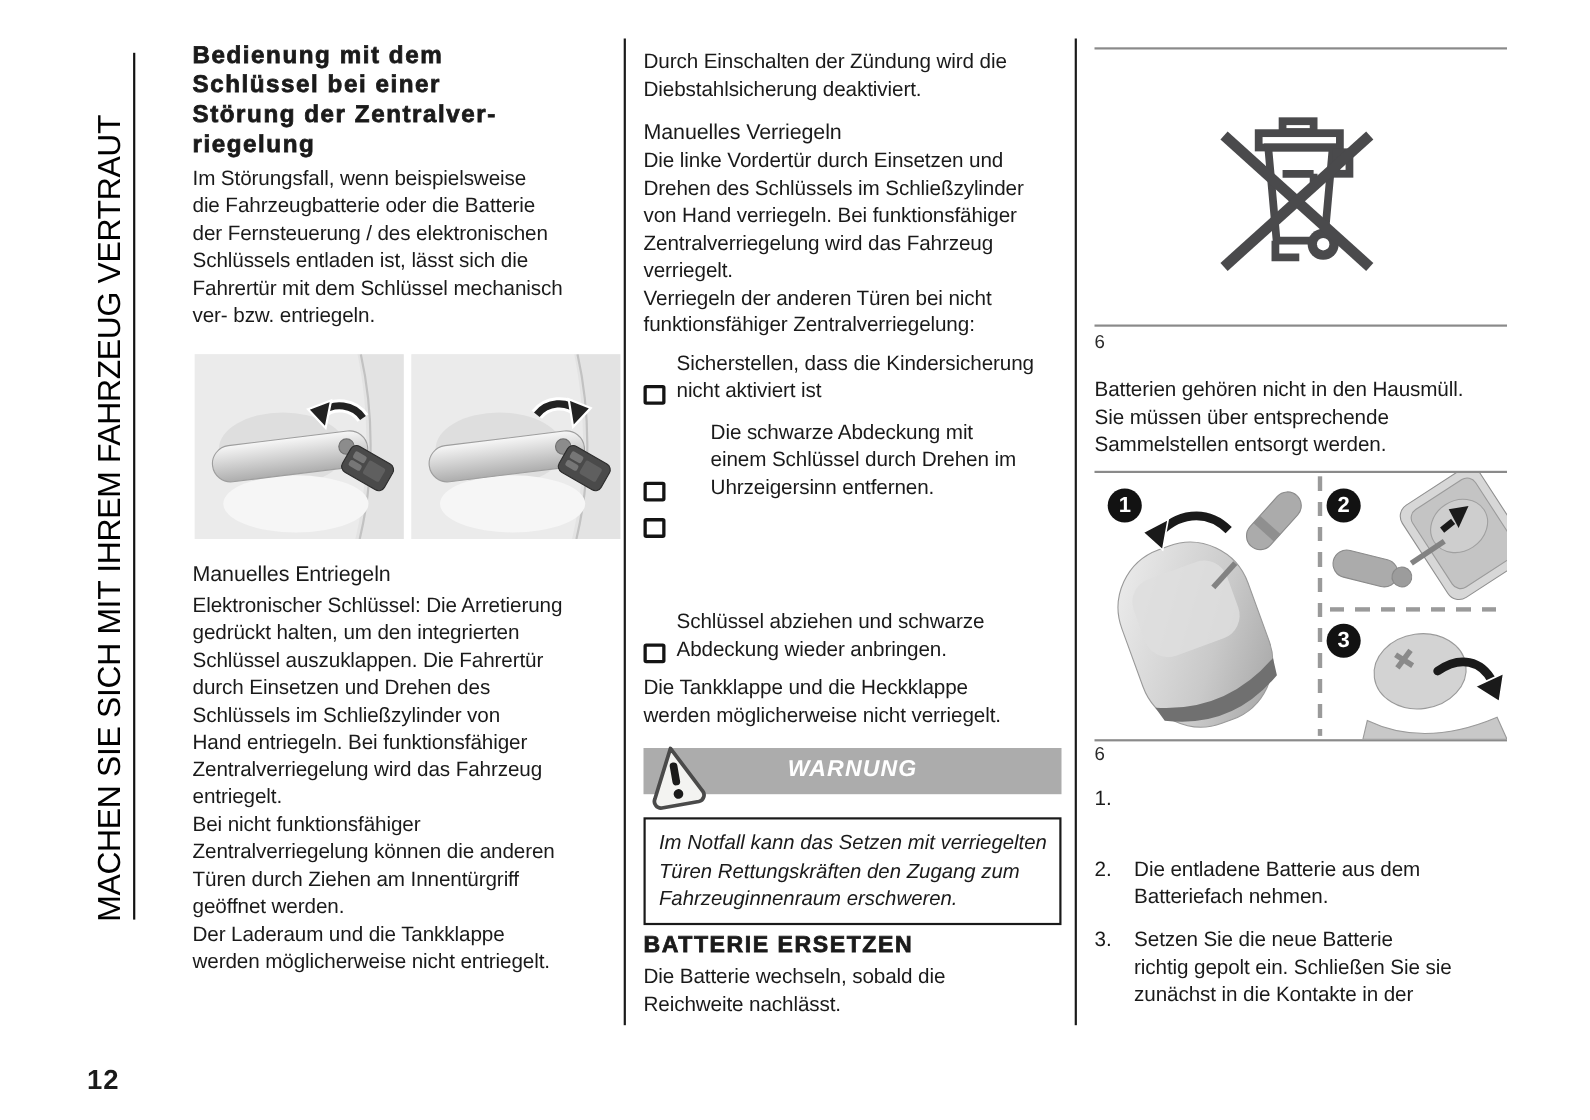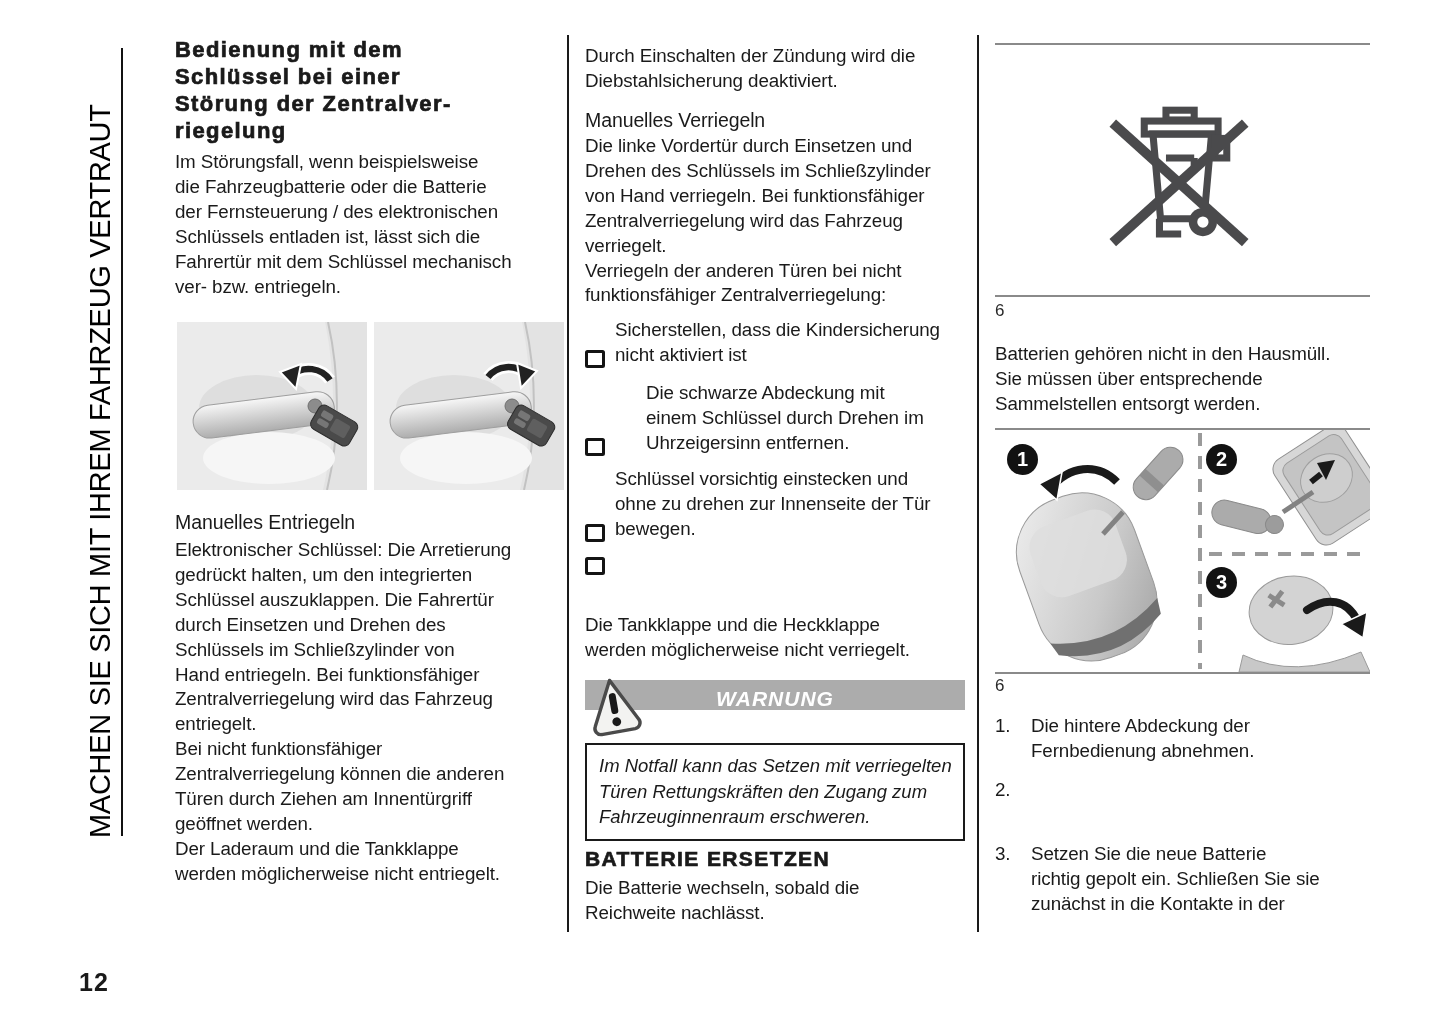--- a/index.html
+++ b/index.html
@@ -25,21 +25,21 @@
   #sidebar-rule{left:121px;top:48px;height:788px;width:2px;background:#111;}
   #page-number{left:79px;top:968px;font-size:25px;font-weight:bold;letter-spacing:1px;}
   
   .c1{left:175px;width:378px;}
   #fig1{left:177px;top:322px;width:388px;height:168px;display:flex;gap:7px;}
   .fig1-panel{width:190px;height:168px;background:#ebebeb;}
   
   .c2{left:585px;width:380px;}
   .bullet-item{display:flex;align-items:flex-end;}
   .checkbox{flex:0 0 auto;width:14px;height:12px;border:3.2px solid #141414;border-radius:2.5px;margin:4px 10px 0 0;background:#fff;}
-  #warn-banner{left:585px;top:680px;width:380px;height:30px;background:#acacac;}
+  #warn-banner{left:585px;top:680px;width:380px;height:42px;background:#acacac;}
   #warn-banner .label{
     position:absolute;left:0;right:0;top:7px;text-align:center;
     color:#fff;font-style:italic;font-weight:bold;font-size:21px;letter-spacing:1px;
   }
   #warn-tri{position:absolute;left:0px;top:-7px;width:58px;height:64px;}
   #warn-box{
     left:585px;top:743px;width:380px;box-sizing:border-box;
     border:2px solid #1a1a1a;padding:8px 10px 9px 12px;
     font-style:italic;font-size:18.5px;line-height:25.5px;
   }
@@ -168,26 +168,25 @@
 nicht aktiviert ist</span>
 </div>
 <div class="abs c2 bullet-item" style="top:381px;gap:31px;">
   <span class="checkbox"></span>
   <span class="body-text pre">Die schwarze Abdeckung mit
 einem Schlüssel durch Drehen im
 Uhrzeigersinn entfernen.</span>
 </div>
 <div class="abs c2 bullet-item" style="top:467px;">
   <span class="checkbox"></span>
-  <span class="body-text pre">Schlüssel vorsichtig einstecken und
-ohne zu drehen zur Innenseite der Tür
-bewegen.</span>
 </div>
 <div class="abs c2 bullet-item" style="top:553px;">
   <span class="checkbox"></span>
+  <span class="body-text pre">Schlüssel abziehen und schwarze
+Abdeckung wieder anbringen.</span>
 </div>
 
 <div class="abs c2 body-text pre" style="top:613px;">Die Tankklappe und die Heckklappe
 werden möglicherweise nicht verriegelt.</div>
 
 <div class="abs" id="warn-banner">
   <svg id="warn-tri" viewBox="0 0 58 64">
     <g transform="rotate(-10 29 33)">
       <path d="M29,7 L51,50 A6,6 0 0,1 46,59 L12,59 A6,6 0 0,1 7,50 Z" fill="#f3f3f1" stroke="#4a4a4a" stroke-width="3.4" stroke-linejoin="round"></path>
       <rect x="25.5" y="20" width="7" height="21" rx="3.4" fill="#1a1a1a"></rect>
@@ -279,24 +278,24 @@
   <div class="dash-h"></div>
   <div class="badge" style="left:12px;top:14px;">1</div>
   <div class="badge" style="left:211px;top:14px;">2</div>
   <div class="badge" style="left:211px;top:137px;">3</div>
 </div>
 
 <div class="abs c3 caption" style="top:676px;">6</div>
 
 <div class="abs c3 step body-text" style="top:714px;">
   <span class="num">1.</span>
-  <span class="pre">Die hintere Abdeckung der
-Fernbedienung abnehmen.</span>
 </div>
 <div class="abs c3 step body-text" style="top:778px;">
   <span class="num">2.</span>
+  <span class="pre">Die entladene Batterie aus dem
+Batteriefach nehmen.</span>
 </div>
 <div class="abs c3 step body-text" style="top:842px;">
   <span class="num">3.</span>
   <span class="pre">Setzen Sie die neue Batterie
 richtig gepolt ein. Schließen Sie sie
 zunächst in die Kontakte in der</span>
 </div>
 
 </body></html>

